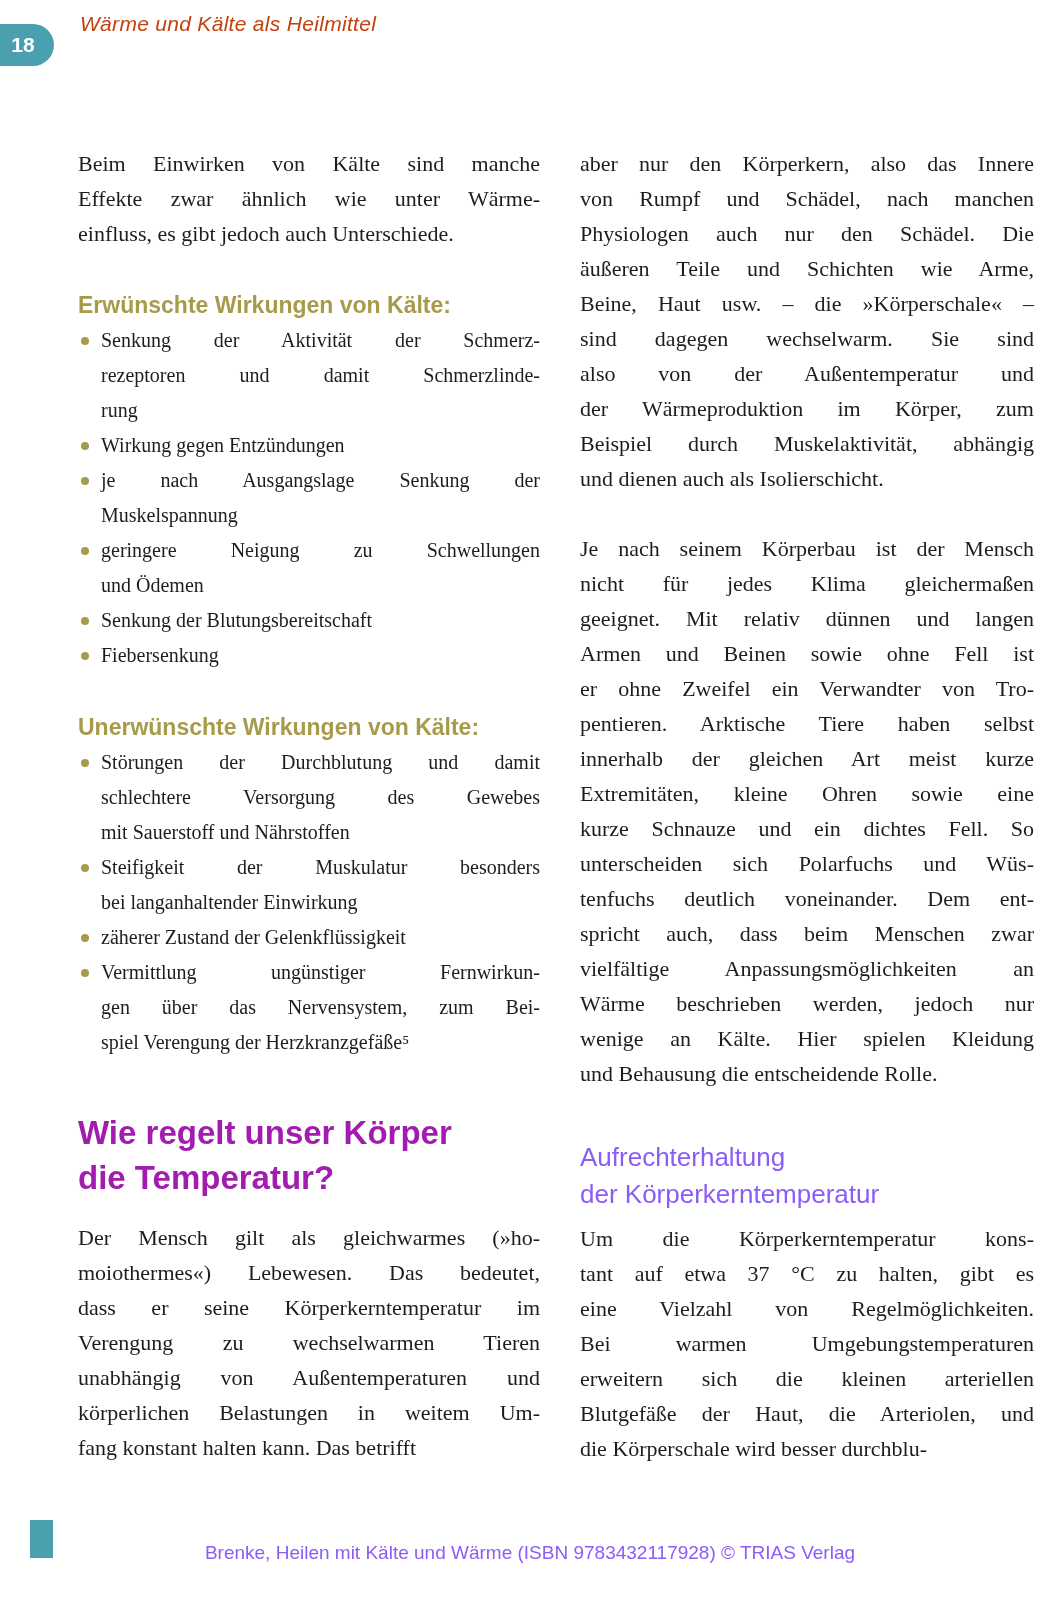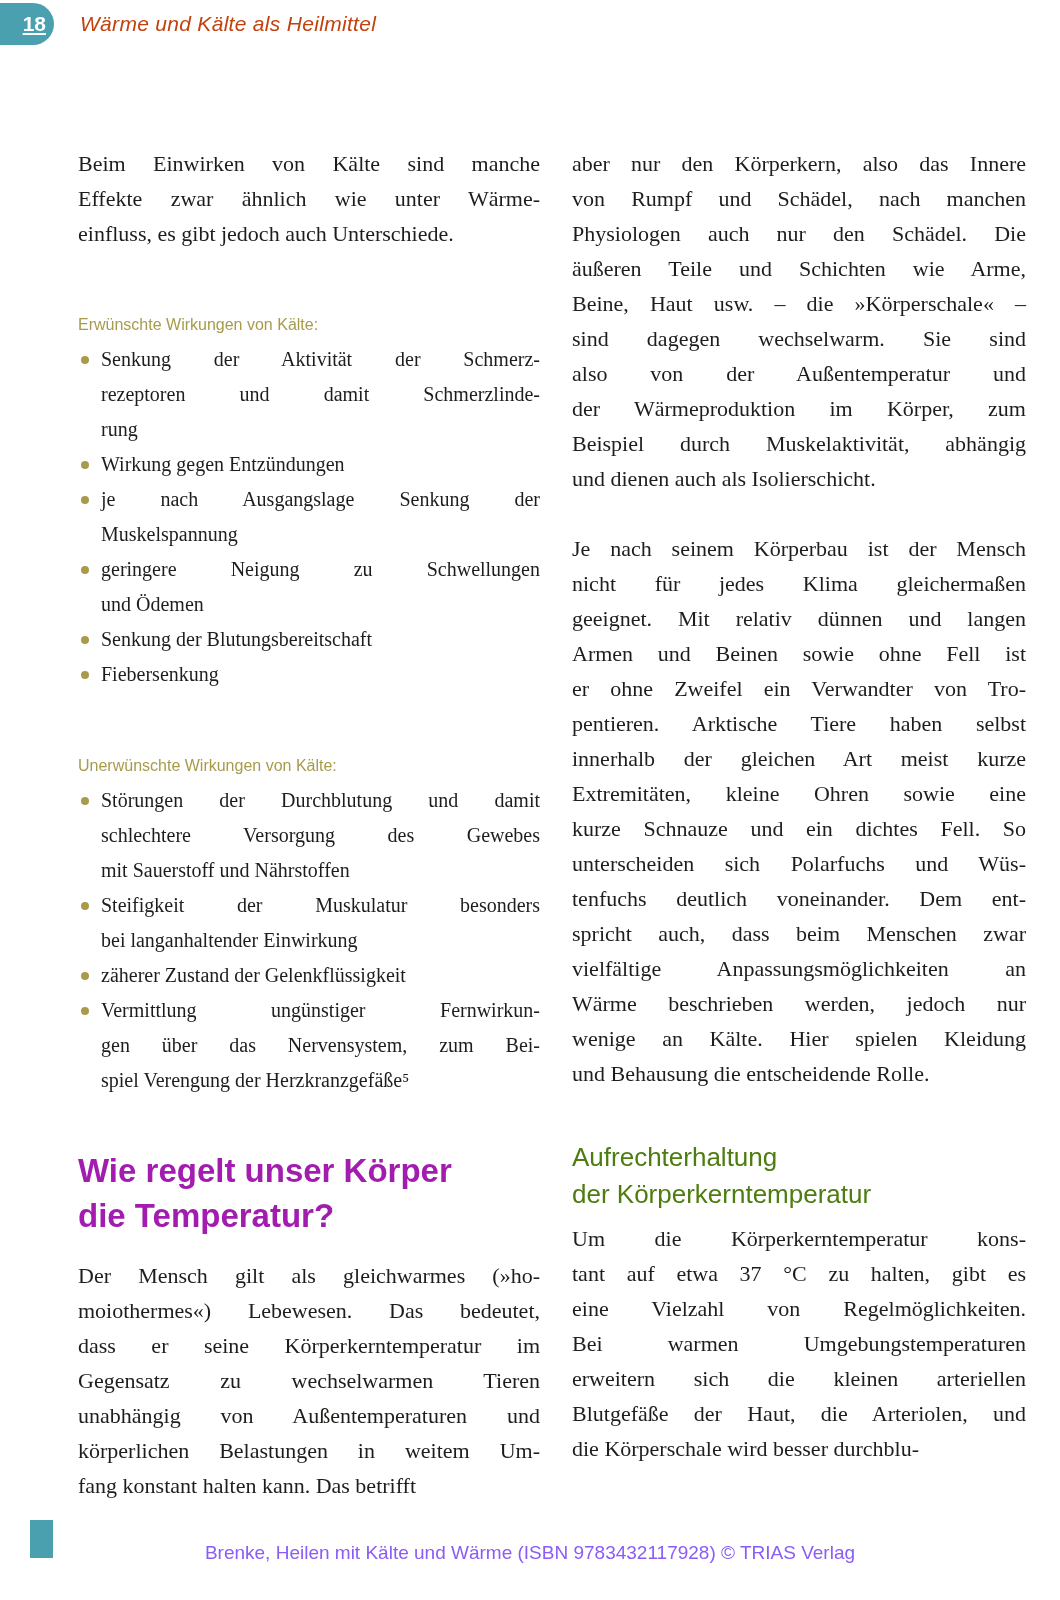--- a/index.html
+++ b/index.html
@@ -5,59 +5,59 @@
   * { margin:0; padding:0; box-sizing:border-box; }
   html,body { background:#ffffff; }
   body {
     width:1060px; height:1600px; position:relative;
     font-family:"Liberation Serif","DejaVu Serif",serif;
     color:#1d1d1b;
   }
   .page { position:relative; width:1060px; height:1600px; background:#ffffff; overflow:hidden; }
 
   .page-badge {
-    position:absolute; left:0; top:3px; width:54px; height:42px;
+    position:absolute; left:0; top:24px; width:54px; height:42px;
     background:#4BA0AF; border-radius:0 21px 21px 0;
-    display:flex; align-items:center; justify-content:flex-end; padding-right:8px;
-    color:#ffffff; font-family:"Liberation Sans",sans-serif; font-size:21px; font-weight:bold;text-decoration:underline;
+    display:flex; align-items:center; justify-content:center; padding-right:8px;
+    color:#ffffff; font-family:"Liberation Sans",sans-serif; font-size:21px; font-weight:bold;
   }
   .header-title {
     position:absolute; left:80px; top:12px;
     font-family:"Liberation Sans",sans-serif; font-size:21px; color:#c2410c; letter-spacing:0.3px;font-style:italic;
   }
 
-  .columns { position:absolute; top:146px; left:78px; display:flex; gap:32px; }
+  .columns { position:absolute; top:146px; left:78px; display:flex; gap:40px; }
   .col-left { width:462px; }
   .col-right { width:454px; }
 
   .para { font-size:22px; line-height:35px; }
   .para.spaced { margin-top:35px; }
   .ln { text-align:justify; text-align-last:justify; }
   .ln.last { text-align-last:left; }
   .noj .ln, .noj .ln.last { text-align:left; text-align-last:auto; }
 
   .gold-heading {
-    font-family:"Liberation Sans",sans-serif; font-weight:normal;
-    font-size:16px; line-height:35px; color:#A79B4B; margin-top:56px;
+    font-family:"Liberation Sans",sans-serif; font-weight:bold;
+    font-size:23px; line-height:35px; color:#A79B4B; margin-top:37px;
   }
   ul.bullets { list-style:none; font-size:20px; line-height:35px; }
   ul.bullets li { position:relative; padding-left:23px; }
   ul.bullets li::before {
     content:""; position:absolute; left:3px; top:14px;
     width:8px; height:8px; border-radius:50%; background:#A79B4B;
   }
 
   .big-heading {
     font-family:"Liberation Sans",sans-serif; font-weight:bold;
     font-size:33px; line-height:45px; color:#a21caf;
     margin-top:50px; margin-bottom:20px;
   }
   .sub-heading {
     font-family:"Liberation Sans",sans-serif; font-weight:normal;
-    font-size:26px; line-height:37px; color:#4d7c0f;
+    font-size:26px; line-height:37px; color:#8b5cf6;
     margin-top:48px; margin-bottom:8px;
   }
 
   .thumb-marker { position:absolute; left:30px; top:1520px; width:23px; height:38px; background:#4BA0AF; }
 
   .footer {
     position:absolute; left:0; right:0; top:1542px; text-align:center;
     font-family:"Liberation Sans",sans-serif; font-size:19px; color:#8b5cf6;
   }
 </style>
@@ -125,21 +125,21 @@
           </li>
         </ul>
       <div class="big-heading noj">
           <div class="ln">Wie regelt unser Körper</div>
           <div class="ln last">die Temperatur?</div>
         </div>
       <div class="para">
           <div class="ln">Der Mensch gilt als gleichwarmes (»ho-</div>
           <div class="ln">moiothermes«) Lebewesen. Das bedeutet,</div>
           <div class="ln">dass er seine Körperkerntemperatur im</div>
-          <div class="ln">Gegensatz zu wechselwarmen Tieren</div>
+          <div class="ln">Verengung zu wechselwarmen Tieren</div>
           <div class="ln">unabhängig von Außentemperaturen und</div>
           <div class="ln">körperlichen Belastungen in weitem Um-</div>
           <div class="ln last">fang konstant halten kann. Das betrifft</div>
         </div>
     </div>
 
     <div class="col-right">
       <div class="para">
           <div class="ln">aber nur den Körperkern, also das Innere</div>
           <div class="ln">von Rumpf und Schädel, nach manchen</div>

